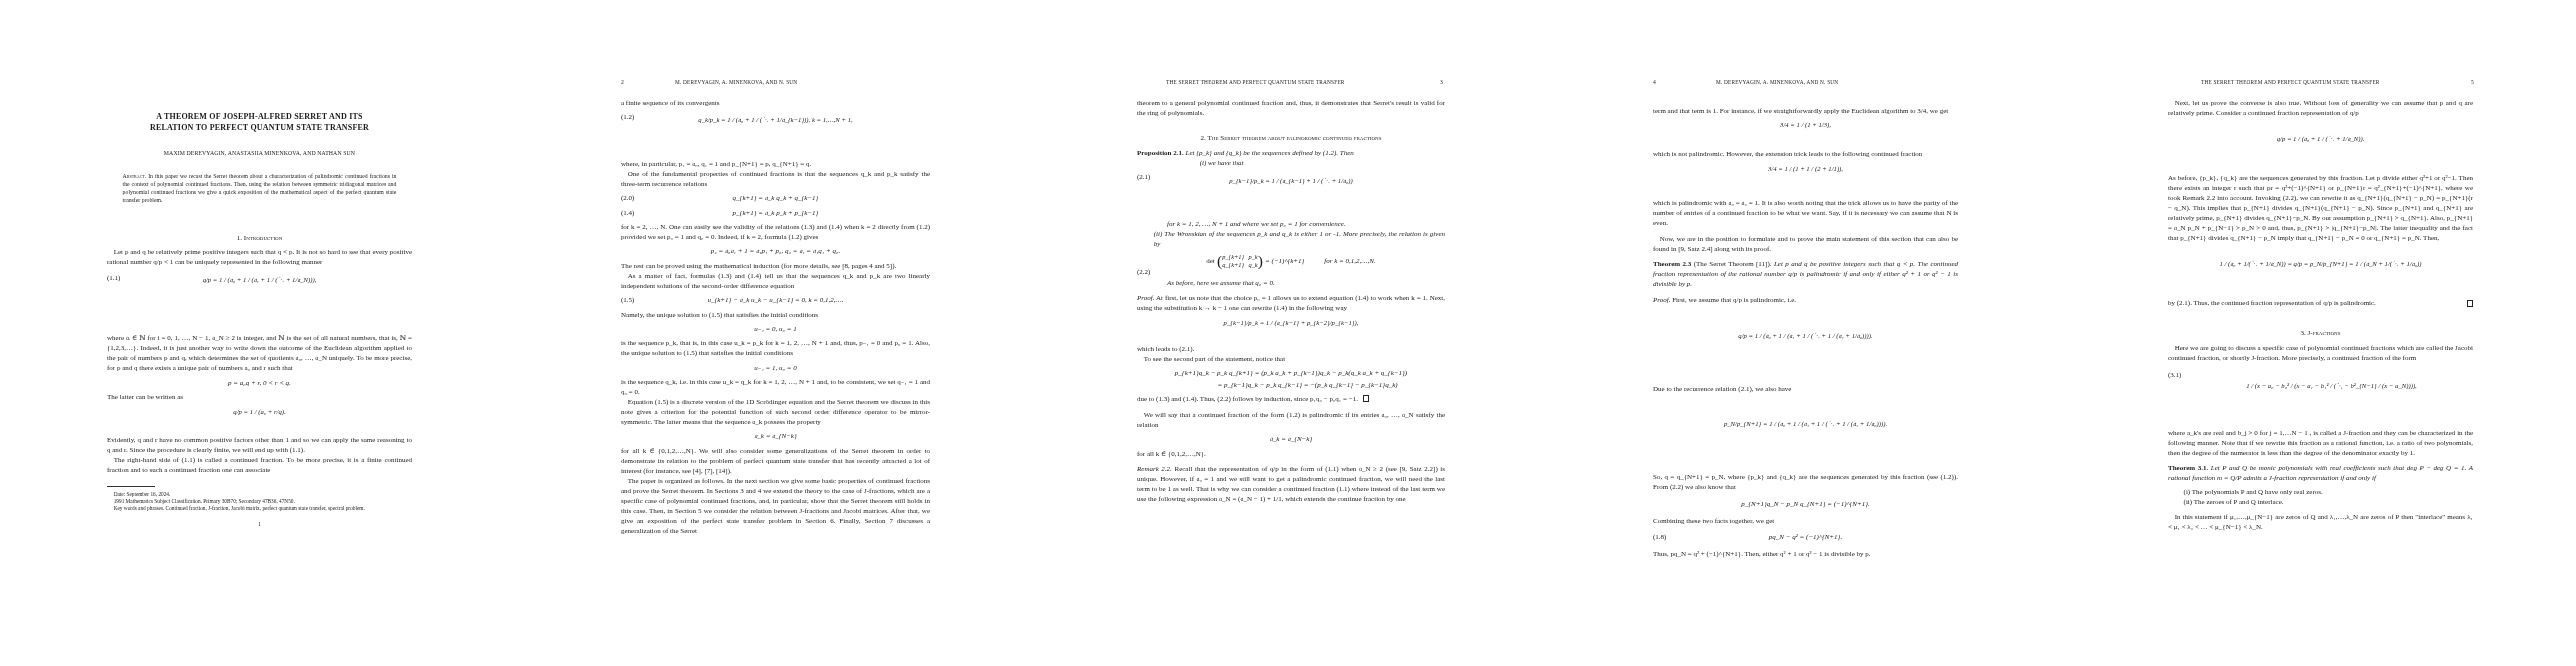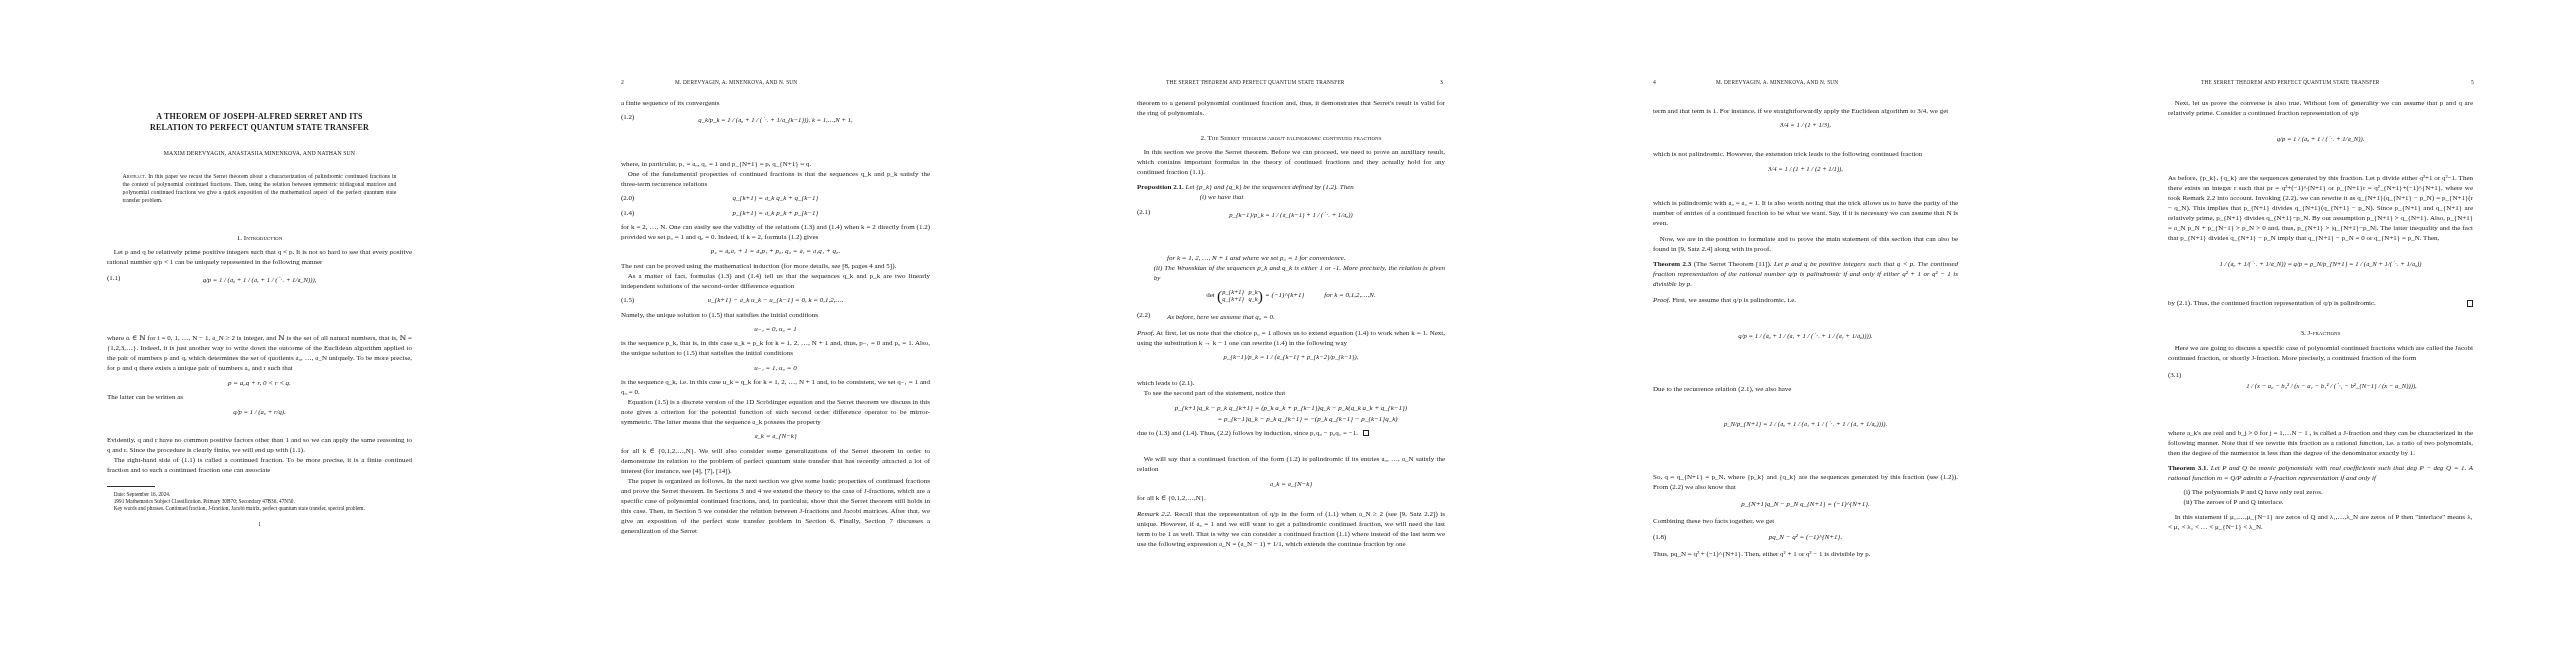--- a/index.html
+++ b/index.html
@@ -110,34 +110,33 @@
     <p class="ind">The paper is organized as follows. In the next section we give some basic properties of continued fractions and prove the Serret theorem. In Sections 3 and 4 we extend the theory to the case of J-fractions, which are a specific case of polynomial continued fractions, and, in particular, show that the Serret theorem still holds in this case. Then, in Section 5 we consider the relation between J-fractions and Jacobi matrices. After that, we give an exposition of the perfect state transfer problem in Section 6. Finally, Section 7 discusses a generalization of the Serret</p>
   </div>
 </div>
 
 <div class="page" style="left:1030px;width:515px;">
   <span class="running-head" style="left:136px;">THE SERRET THEOREM AND PERFECT QUANTUM STATE TRANSFER</span>
   <span class="pnum" style="left:410px;top:79px;">3</span>
   <div class="col" style="left:107px;top:98px;width:308px;">
     <p>theorem to a general polynomial continued fraction and, thus, it demonstrates that Serret's result is valid for the ring of polynomials.</p>
     <div class="section-h" style="margin-top:14.5px;">2. The Serret theorem about palindromic continued fractions</div>
-    <p class="ind">In this section we prove the Serret theorem. Before we can proceed, we need to prove an auxiliary result, which contains important formulas in the theory of continued fractions and they actually hold for any continued fraction (1.1).</p>
     <p style="margin-top:5.6px;">
       <span class="thm-h">Proposition 2.1.</span>
       <span class="it">Let {p_k} and {q_k} be the sequences defined by (1.2). Then</span>
     </p>
     <p class="it" style="margin-left:16.7px;padding-left:46px;">(i) we have that</p>
     <div class="eq" style="height:42px;">
       <span class="eqno">(2.1)</span>
       <span class="cf" style="padding-top:3.3px;">p_{k−1}/p_k = 1 / (𝔞_{k−1} + 1 / (⋱ + 1/𝔞₀))</span>
     </div>
     <p class="it" style="margin-left:30px;">for k = 1, 2, …, N + 1 and where we set p₀ = 1 for convenience.</p>
     <p class="it" style="margin-left:16.7px;">(ii) The Wronskian of the sequences p_k and q_k is either 1 or -1. More precisely, the relation is given by</p>
     <div class="eq" style="height:20px;">
-      <span class="eqno" style="top:22px;">(2.2)</span>
+      <span class="eqno" style="top:14px;">(2.2)</span>
       <span class="matrix">
         <span style="font-style:normal;margin-right:2.2px;">det</span>
         <span class="paren">(</span>
         <span class="mgrid">
           <span>p_{k+1}</span>
           <span>p_k</span>
           <span>q_{k+1}</span>
           <span>q_k</span>
         </span>
         <span class="paren">)</span>
@@ -154,21 +153,21 @@
       <span class="cf">p_{k−1}/p_k = 1 / (𝔞_{k−1} + p_{k−2}/p_{k−1}),</span>
     </div>
     <p>which leads to (2.1).</p>
     <p class="ind">To see the second part of the statement, notice that</p>
     <div class="eq" style="margin-bottom:1.1px;">p_{k+1}q_k − p_k q_{k+1} = (p_k a_k + p_{k−1})q_k − p_k(q_k a_k + q_{k−1})</div>
     <div class="eq" style="margin-top:1.1px;padding-left:33px;">= p_{k−1}q_k − p_k q_{k−1} = −(p_k q_{k−1} − p_{k−1}q_k)</div>
     <p>
       <span>due to (1.3) and (1.4). Thus, (2.2) follows by induction, since p₁q₀ − p₀q₁ = −1.</span>
       <span class="qed"></span>
     </p>
-    <p class="ind" style="margin-top:16px;">We will say that a continued fraction of the form (1.2) is palindromic if its entries 𝔞₀, …, 𝔞_N satisfy the relation</p>
+    <p class="ind" style="margin-top:6px;">We will say that a continued fraction of the form (1.2) is palindromic if its entries 𝔞₀, …, 𝔞_N satisfy the relation</p>
     <div class="eq">𝔞_k = 𝔞_{N−k}</div>
     <p>for all k ∈ {0,1,2,…,N}.</p>
     <p style="margin-top:5.6px;">
       <span class="it">Remark 2.2.</span>
       <span>Recall that the representation of q/p in the form of (1.1) when 𝔞_N ≥ 2 (see [9, Satz 2.2]) is unique. However, if 𝔞₀ = 1 and we still want to get a palindromic continued fraction, we will need the last term to be 1 as well. That is why we can consider a continued fraction (1.1) where instead of the last term we use the following expression 𝔞_N = (𝔞_N − 1) + 1/1, which extends the continue fraction by one</span>
     </p>
   </div>
 </div>
 
 <div class="page" style="left:1546px;width:515px;">

